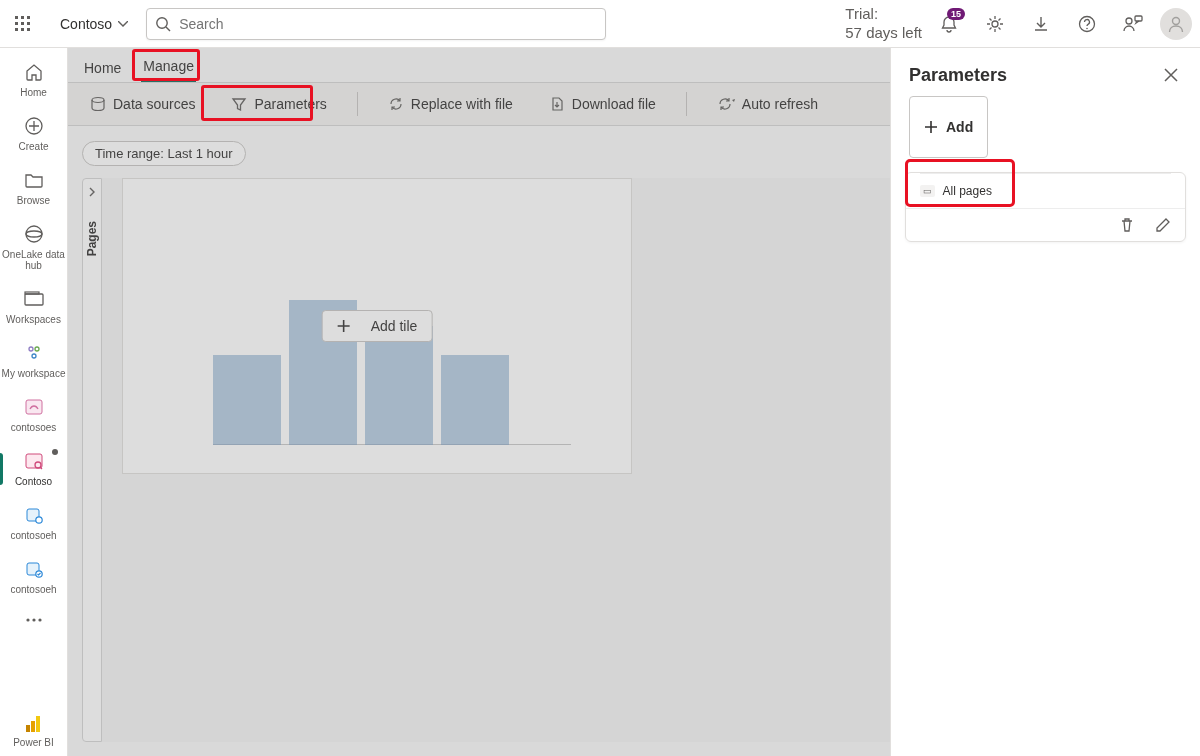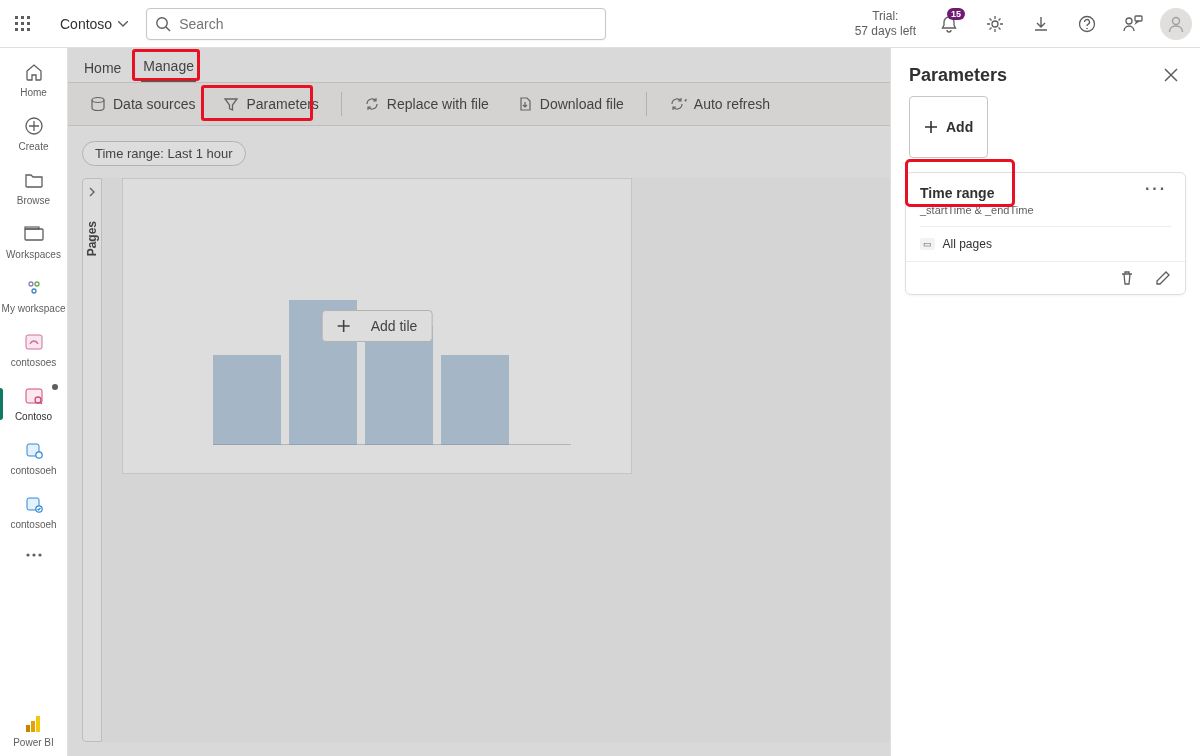--- a/index.html
+++ b/index.html
@@ -5,21 +5,21 @@
   * { box-sizing: border-box; margin: 0; padding: 0; font-family: "Segoe UI", sans-serif; }
   body { width:1200px; height:756px; background:#fff; overflow:hidden; color:#323130; }
 
   
   .topbar { height:48px; display:flex; align-items:center; border-bottom:1px solid #e1dfdd; padding:0 8px 0 4px; gap:8px; }
   .waffle { width:40px; height:40px; display:flex; align-items:center; justify-content:center; cursor:pointer; }
   .tenant { display:flex; align-items:center; gap:6px; padding:0 10px; cursor:pointer; font-size:14px;}
   .search { flex:0 0 460px; height:32px; border:1px solid #c8c6c4; border-radius:4px; display:flex; align-items:center; padding:0 8px; gap:8px; color:#605e5c; background:#fff; box-shadow:0 1px 2px rgba(0,0,0,0.05);}
   .search input { border:none; outline:none; flex:1; font-size:14px; background:transparent;}
   .top-spacer { flex:1; }
-  .trial { font-size:12px; color:#605e5c; text-align:center; line-height:1.25; margin-right:6px;}
+  .trial { font-size:15px; color:#605e5c; text-align:left; line-height:1.25; }
   .iconbtn { width:38px; height:38px; display:flex; align-items:center; justify-content:center; cursor:pointer; position:relative; color:#605e5c;}
   .badge { position:absolute; top:3px; right:3px; background:#701a75; color:#fff; border-radius:8px; font-size:9px; padding:1px 4px; font-weight:600; }
   .avatar { width:32px; height:32px; border-radius:50%; background:#e1dfdd; display:flex; align-items:center; justify-content:center; cursor:pointer;}
 
   
   .leftrail { position:absolute; top:48px; left:0; width:68px; bottom:0; border-right:1px solid #e1dfdd; background:#fff; display:flex; flex-direction:column; align-items:center; padding-top:6px; gap:2px;}
   .railitem { width:68px; padding:6px 2px 8px; display:flex; flex-direction:column; align-items:center; gap:3px; cursor:pointer; font-size:10px; line-height:11px; color:#605e5c; text-align:center; position:relative;}
   .railitem.active { color:#323130;}
   .railitem.active::before { content:""; position:absolute; left:0; top:10px; bottom:10px; width:3px; background:#117865; border-radius:0 3px 3px 0;}
   .railitem .ri-icon { width:24px; height:24px; display:flex; align-items:center; justify-content:center;}
@@ -32,21 +32,21 @@
   .main { position:absolute; top:48px; left:68px; right:0; bottom:0; background:#fafafa;}
   .overlay{ position:absolute; inset:0; background:rgba(120,120,120,.25); pointer-events:none;}
 
   .tabbar { height:34px; display:flex; align-items:end; padding:0 14px; gap:18px;}
   .tab { font-size:14px; padding:6px 2px; cursor:pointer; color:#323130;}
   .tab.active { border-bottom:2px solid #0f6b5c; font-weight:500;}
   .hilite-manage { position:absolute; border:3px solid #e81123; border-radius:3px; left:132px; top:49px; width:68px; height:32px; z-index:30; pointer-events:none;}
   .hilite-params { position:absolute; border:3px solid #e81123; border-radius:3px; left:201px; top:85px; width:112px; height:36px; z-index:30; pointer-events:none;}
   .hilite-add    { position:absolute; border:3px solid #e81123; border-radius:5px; right:185px; top:111px; width:110px; height:48px; z-index:30; pointer-events:none;}
 
-  .toolbar { height:44px; border-top:1px solid #d6d6d6; border-bottom:1px solid #d6d6d6; background:#f3f2f1; display:flex; align-items:center; padding:0 12px; gap:8px;}
+  .toolbar { height:44px; border-top:1px solid #d6d6d6; border-bottom:1px solid #d6d6d6; background:#f3f2f1; display:flex; align-items:center; padding:0 12px; gap:16px;}
   .tbtn { display:flex; align-items:center; gap:7px; padding:6px 10px; font-size:14px; cursor:pointer; color:#323130; border-radius:2px;}
   .tdiv { width:1px; height:24px; background:#c8c6c4; margin:0 4px;}
 
   .timerange { margin:15px 14px 0; }
   .pill { display:inline-block; border:1px solid #c8c6c4; background:#fff; border-radius:14px; padding:4px 12px; font-size:13px; cursor:pointer;}
 
   .canvaswrap { position:absolute; top:130px; left:14px; right:14px; bottom:14px; display:flex;}
   .pagestab { width:20px; border:1px solid #d6d6d6; background:#fff; border-radius:4px 0 0 4px; display:flex; flex-direction:column; align-items:center; padding-top:8px; gap:10px; cursor:pointer;}
   .pagestab .chev { color:#605e5c; }
   .pagestab .vtext { writing-mode:vertical-rl; font-size:12px; font-weight:600; color:#323130; transform: rotate(180deg) translateY(-6px); margin-top:8px;}
@@ -172,20 +172,29 @@
       </span>
     <span>Create</span>
   </div>
   <div class="railitem">
     <span class="ri-icon">
         <svg width="20" height="18">
           <path d="M2 4h5l2 2h9v9a1 1 0 0 1-1 1H3a1 1 0 0 1-1-1z" fill="none" stroke="#605e5c" stroke-width="1.3"></path>
         </svg>
       </span>
     <span>Browse</span>
+  </div>
+  <div class="railitem">
+    <span class="ri-icon">
+        <svg width="20" height="20">
+          <circle cx="10" cy="10" r="8" fill="none" stroke="#605e5c" stroke-width="1.3"></circle>
+          <ellipse cx="10" cy="10" rx="8" ry="3" fill="none" stroke="#605e5c" stroke-width="1.3"></ellipse>
+        </svg>
+      </span>
+    <span>OneLake data hub</span>
   </div>
   <div class="railitem">
     <span class="ri-icon">
         <svg width="20" height="16">
           <rect x="1" y="3" width="18" height="11" rx="1" fill="none" stroke="#605e5c" stroke-width="1.3"></rect>
           <rect x="1" y="1" width="14" height="2" fill="none" stroke="#605e5c" stroke-width="1.2"></rect>
         </svg>
       </span>
     <span>Workspaces</span>
   </div>
@@ -349,27 +358,20 @@
       </span>
     </div>
     <div class="addbtn">
       <svg width="14" height="14">
           <path d="M7 1v12M1 7h12" stroke="#323130" stroke-width="1.6"></path>
         </svg>
       <span>Add</span>
     </div>
 
     <div class="card">
-      <div class="card-top">
-        <div>
-          <div class="card-title">Time range</div>
-          <div class="card-sub">_startTime &amp; _endTime</div>
-        </div>
-        <div class="card-more">···</div>
-      </div>
       <div class="card-mid">
         <span class="pageschip">▭</span>
         <span>All pages</span>
       </div>
       <div class="card-foot">
         <span class="ic">
           <svg width="16" height="16">
               <path d="M3 4h10M6 4V2h4v2M5 4l1 10h4l1-10" fill="none" stroke="#605e5c" stroke-width="1.3"></path>
             </svg>
         </span>

